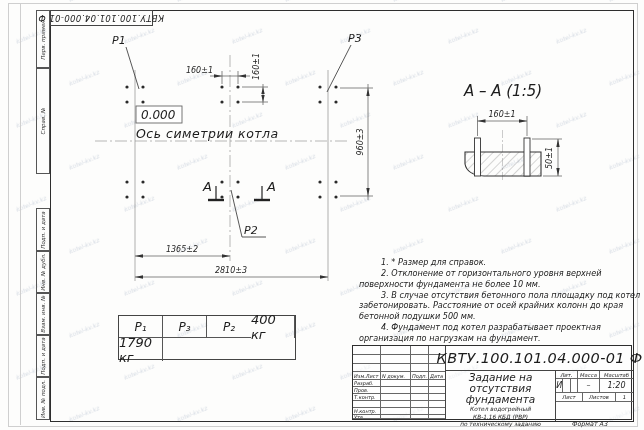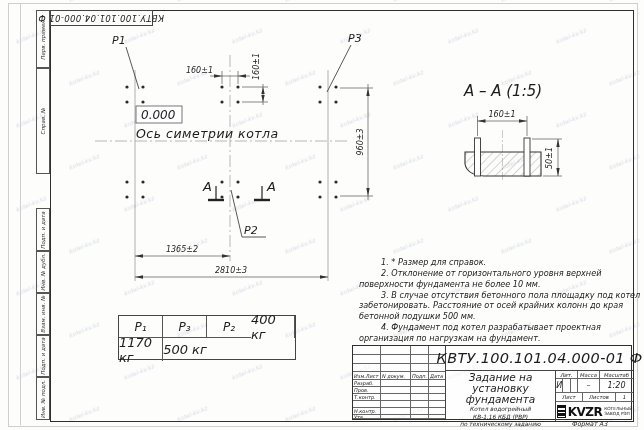--- a/index.html
+++ b/index.html
@@ -276,22 +276,21 @@
       <path d="M558 139 l-1.7 8 h3.4 z M558 176 l-1.7 -8 h3.4 z" fill="#333"></path>
       <text x="552" y="158" text-anchor="middle" class="dimtxt" transform="rotate(-90,552,158)">50±1</text>
     </g>
   </svg>
 
   <div class="abs ptable">
     <div class="hd">P₁</div>
     <div class="hd">P₃</div>
     <div class="hd">P₂</div>
     <div class="vl">400 кг</div>
-    <div class="vl">1170 кг</div>
-    <div class="vl">500 кг</div>
+    <div class="vl">1790 кг</div>
   </div>
 
   <div class="abs notes">
     <p>1. * Размер для справок.</p>
     <p>2. Отклонение от горизонтального уровня верхней поверхности фундамента не более 10 мм.</p>
     <p>3. В случае отсутствия бетонного пола площадку под котел забетонировать. Расстояние от осей крайних колонн до края бетонной подушки 500 мм.</p>
     <p>4. Фундамент под котел разрабатывает проектная организация по нагрузкам на фундамент.</p>
   </div>
 
   <div class="abs tb">
@@ -335,21 +334,21 @@
       <div>Утв.</div>
         <div></div>
         <div></div>
         <div></div>
     </div>
 
     <div class="docnum">КВТУ.100.101.04.000-01  Ф</div>
 
     <div class="namecell">
       <div class="t">Задание на</div>
-      <div class="t">установку</div>
+      <div class="t">отсутствия</div>
       <div class="t">фундамента</div>
       <div class="p">Котел водогрейный</div>
       <div class="p">КВ-1,16 КБД (РВР)</div>
       <div class="p">по техническому заданию</div>
     </div>
 
     <div class="tb-right">
       <div class="tbr-row" style="height:8px;">
         <div class="hdr" style="width:22px;">Лит.</div>
         <div class="hdr" style="width:22px;">Масса</div>
@@ -360,25 +359,17 @@
         <div class="val" style="width:7.3px;"></div>
         <div class="val" style="width:7.4px;"></div>
         <div class="val" style="width:22px;">–</div>
         <div class="val" style="flex:1;">1:20</div>
       </div>
       <div class="tbr-row" style="height:9px;">
         <div class="hdr" style="width:27px;">Лист</div>
         <div class="hdr" style="width:33px;">Листов</div>
         <div class="hdr" style="flex:1;">1</div>
       </div>
-      <div class="logo-row">
-        <div class="emblem"></div>
-        <div class="kvzr">KVZR</div>
-        <div class="org">
-          <span>КОТЕЛЬНЫЙ</span>
-          <span>ЗАВОД РЭП</span>
-        </div>
-      </div>
     </div>
   </div>
 
   <div class="abs format">Формат А3</div>
 </div>
 
 </body></html>

